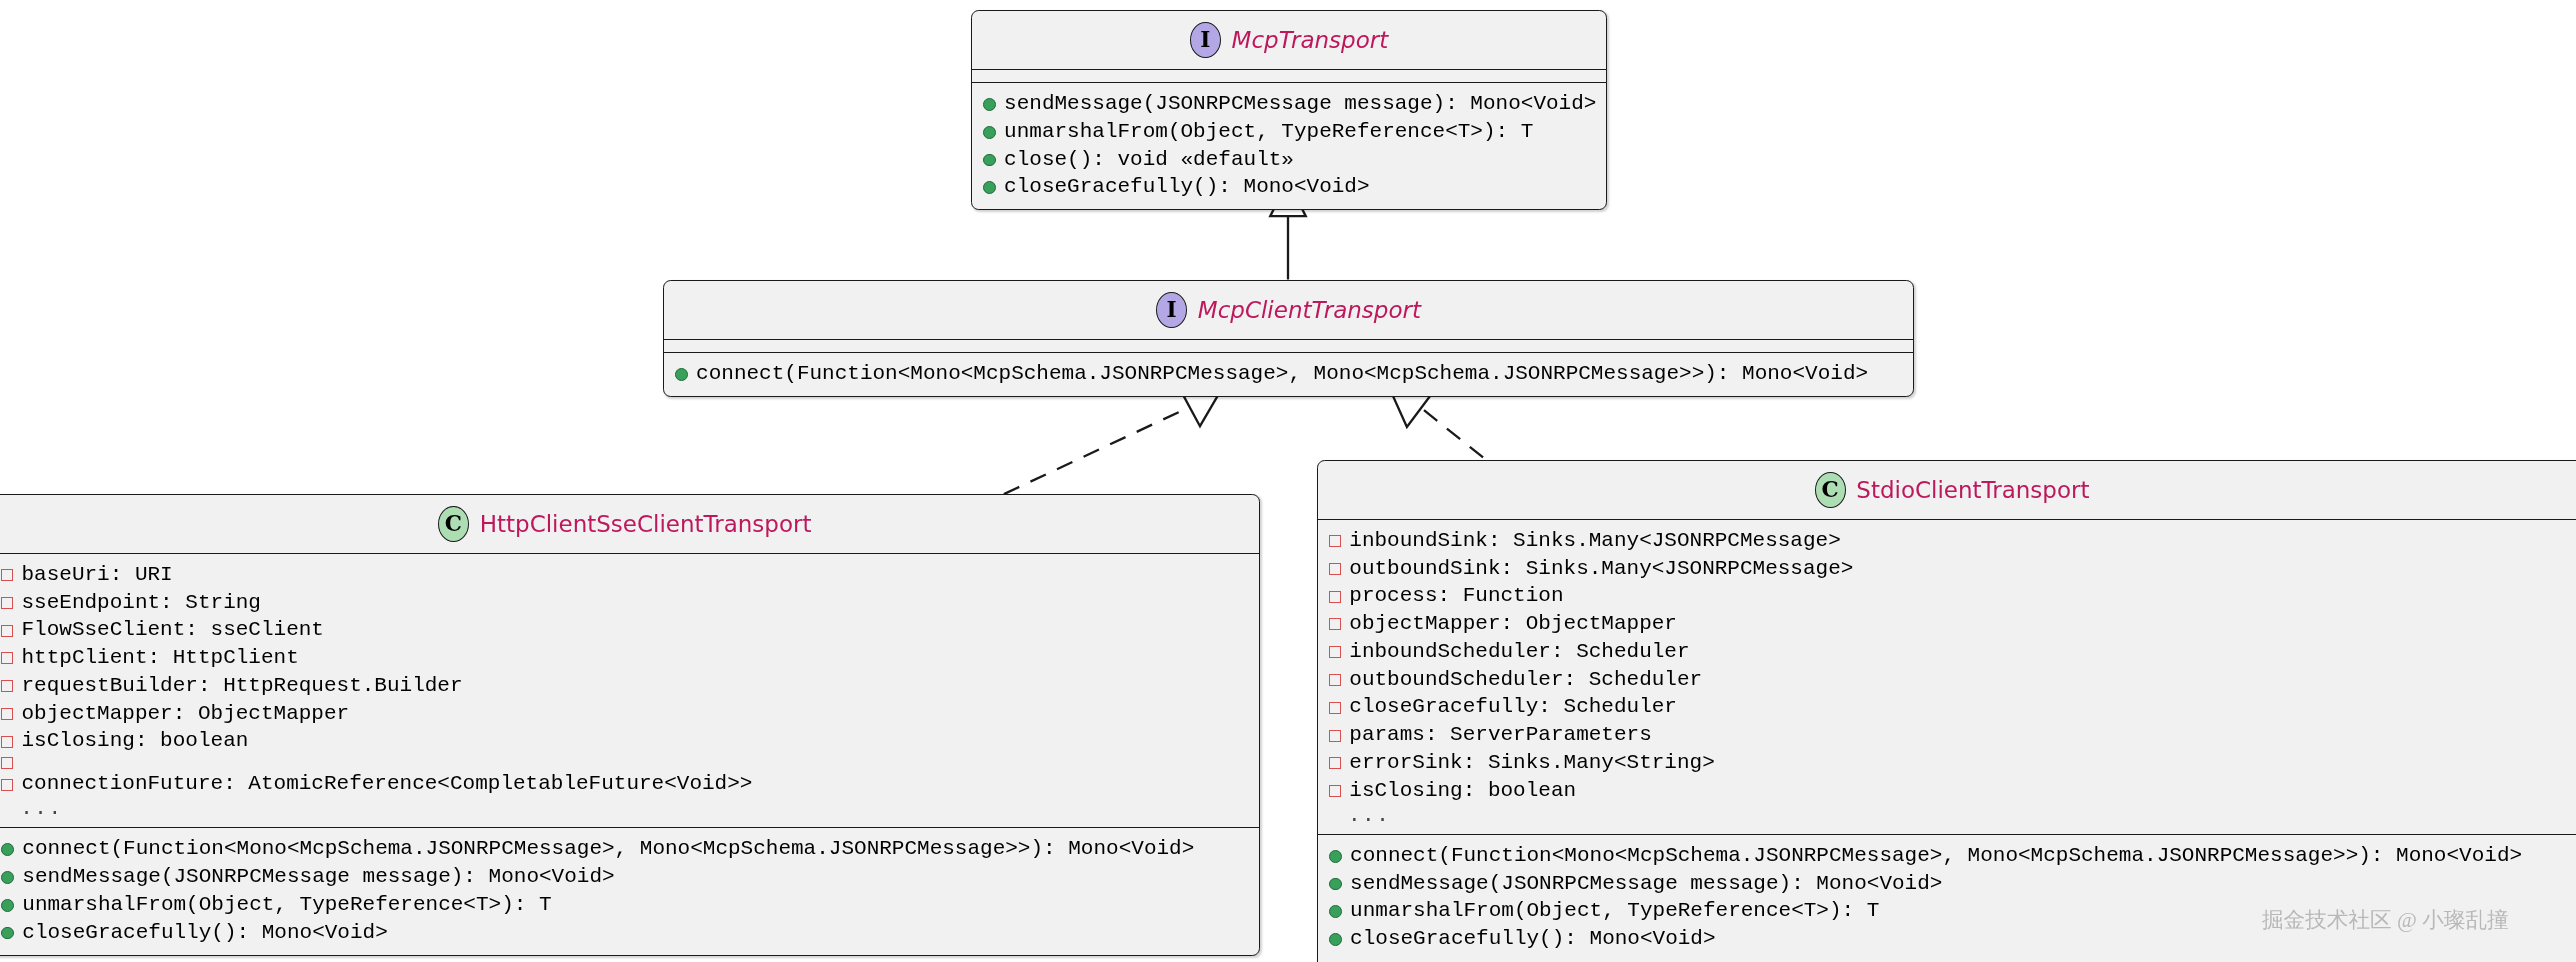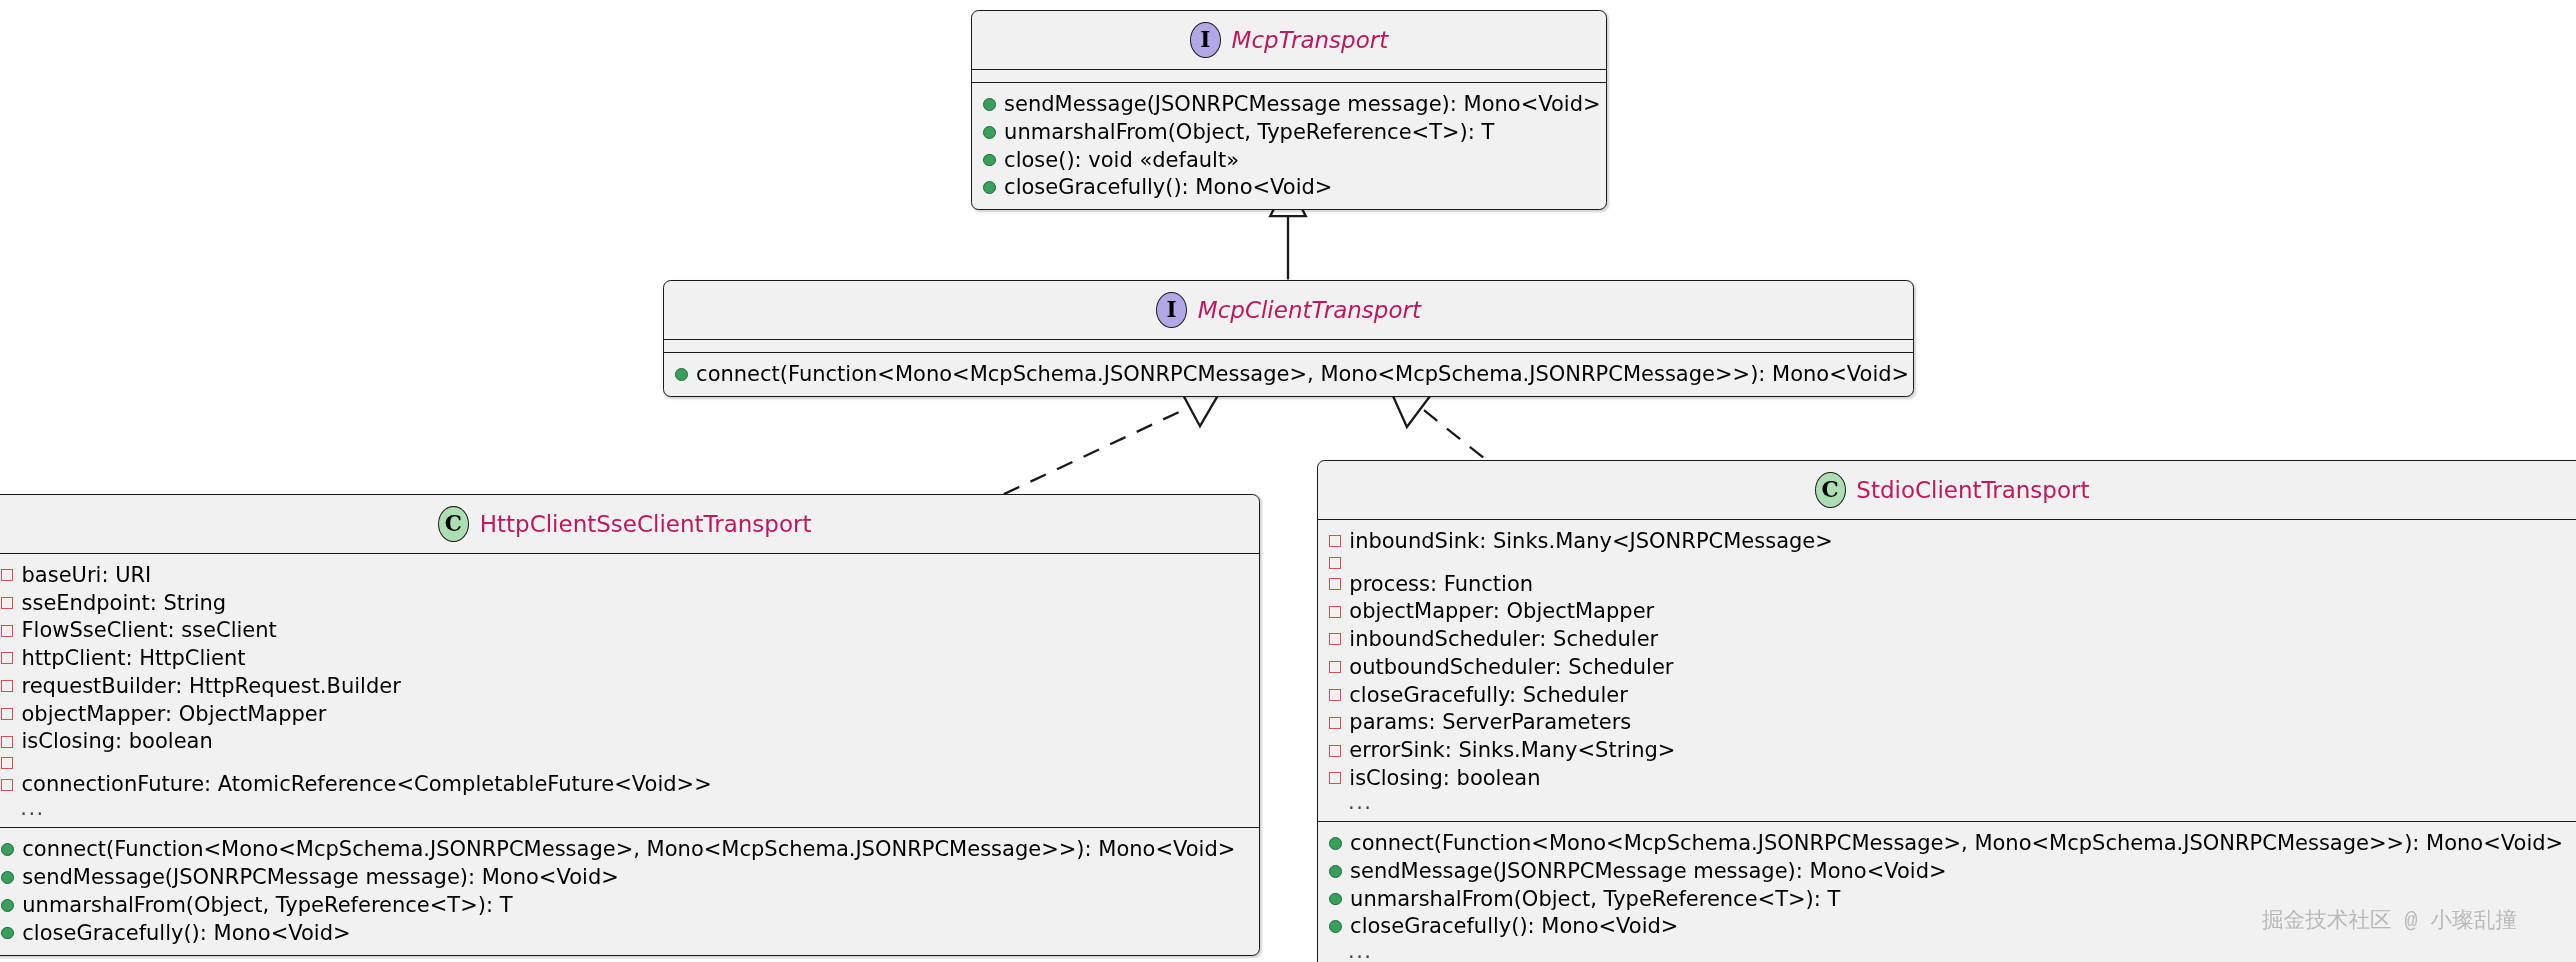--- a/index.html
+++ b/index.html
@@ -63,20 +63,21 @@
   .box-title {
     font-size: 23px;
     color: #be185d;
     white-space: nowrap;
   }
   .box-title.italic { font-style: italic; }
 
   .compartment {
     border-top: 1.5px solid #1a1a1a;
     padding: 7.7px 0 7.7px 0;
+    font-family: Liberation Mono, monospace;
   }
   .compartment.empty { height: 12.4px; padding: 0; }
 
   .member {
     display: flex;
     align-items: center;
     gap: 8.5px;
     padding: 1.5px 9.3px 1.5px 10.8px;
     font-size: 21px;
     color: #000000;
@@ -120,21 +121,21 @@
     height: 962px;
     pointer-events: none;
   }
 
   
   .watermark {
     position: absolute;
     font-size: 21.6px;
     color: #b8b8b8;
     white-space: nowrap;
-    font-family: Liberation Mono, monospace;
+    font-family: Liberation Serif, serif;
   }
 </style>
 </head>
 <body>
 
 <div id="canvas">
 
   <svg id="connectors" viewBox="0 0 3336 1246" width="2576" height="962" xmlns="http://www.w3.org/2000/svg">
 
     <g>
@@ -261,20 +262,21 @@
       <span class="type-icon cls">C</span>
       <span class="box-title">StdioClientTransport</span>
     </div>
     <div class="compartment">
       <div class="member">
         <span class="vis priv-field"></span>
         <span>inboundSink: Sinks.Many&lt;JSONRPCMessage&gt;</span>
       </div>
       <div class="member">
         <span class="vis priv-field"></span>
+        <span>outboundSink: Sinks.Many&lt;JSONRPCMessage&gt;</span>
       </div>
       <div class="member">
         <span class="vis priv-field"></span>
         <span>process: Function</span>
       </div>
       <div class="member">
         <span class="vis priv-field"></span>
         <span>objectMapper: ObjectMapper</span>
       </div>
       <div class="member">

